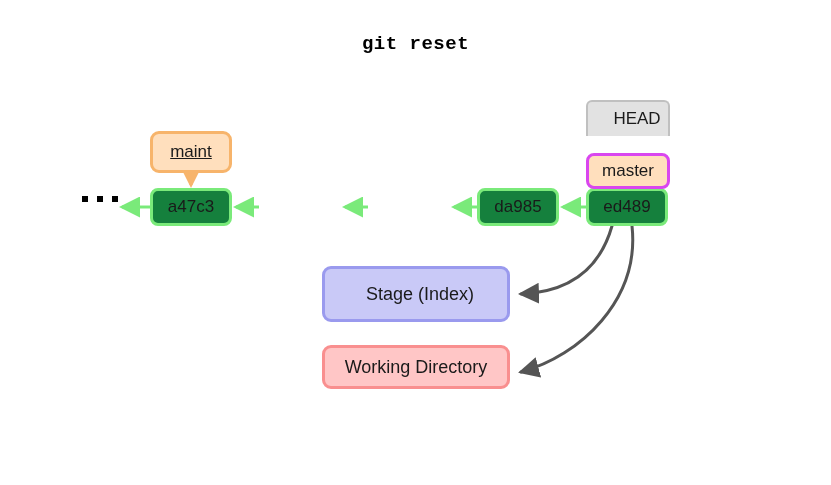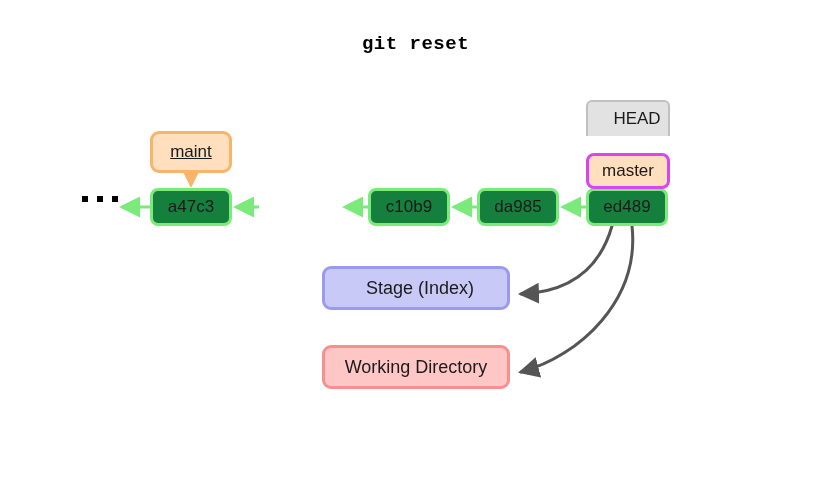--- a/index.html
+++ b/index.html
@@ -87,21 +87,21 @@
     height: 36px;
     background: #ffdfbd;
     border: 3px solid #d946ef;
     border-radius: 8px;
     margin-top: 19px;
   }
   .stage-box {
     left: 322px;
     top: 266px;
     width: 188px;
-    height: 44px;
+    height: 56px;
     background: #c9c9f7;
     border: 3px solid #9a9aee;
     border-radius: 9px;
     font-size: 18px;
     padding-left: 8px;
   }
   .workdir-box {
     left: 322px;
     top: 345px;
     width: 188px;
@@ -185,21 +185,20 @@
 
   <div class="ellipsis">
     <i></i>
     <i></i>
     <i></i>
   </div>
 
   <div class="node branch-maint">maint</div>
 
   <div class="node commit commit-1">a47c3</div>
-  <div class="node commit commit-3">c10b9</div>
   <div class="node commit commit-4">da985</div>
   <div class="node commit commit-5">ed489</div>
 
   <div class="node head-box">HEAD</div>
   <div class="node branch-master">master</div>
 
   <div class="node stage-box">Stage (Index)</div>
   <div class="node workdir-box">Working Directory</div>
 
 

